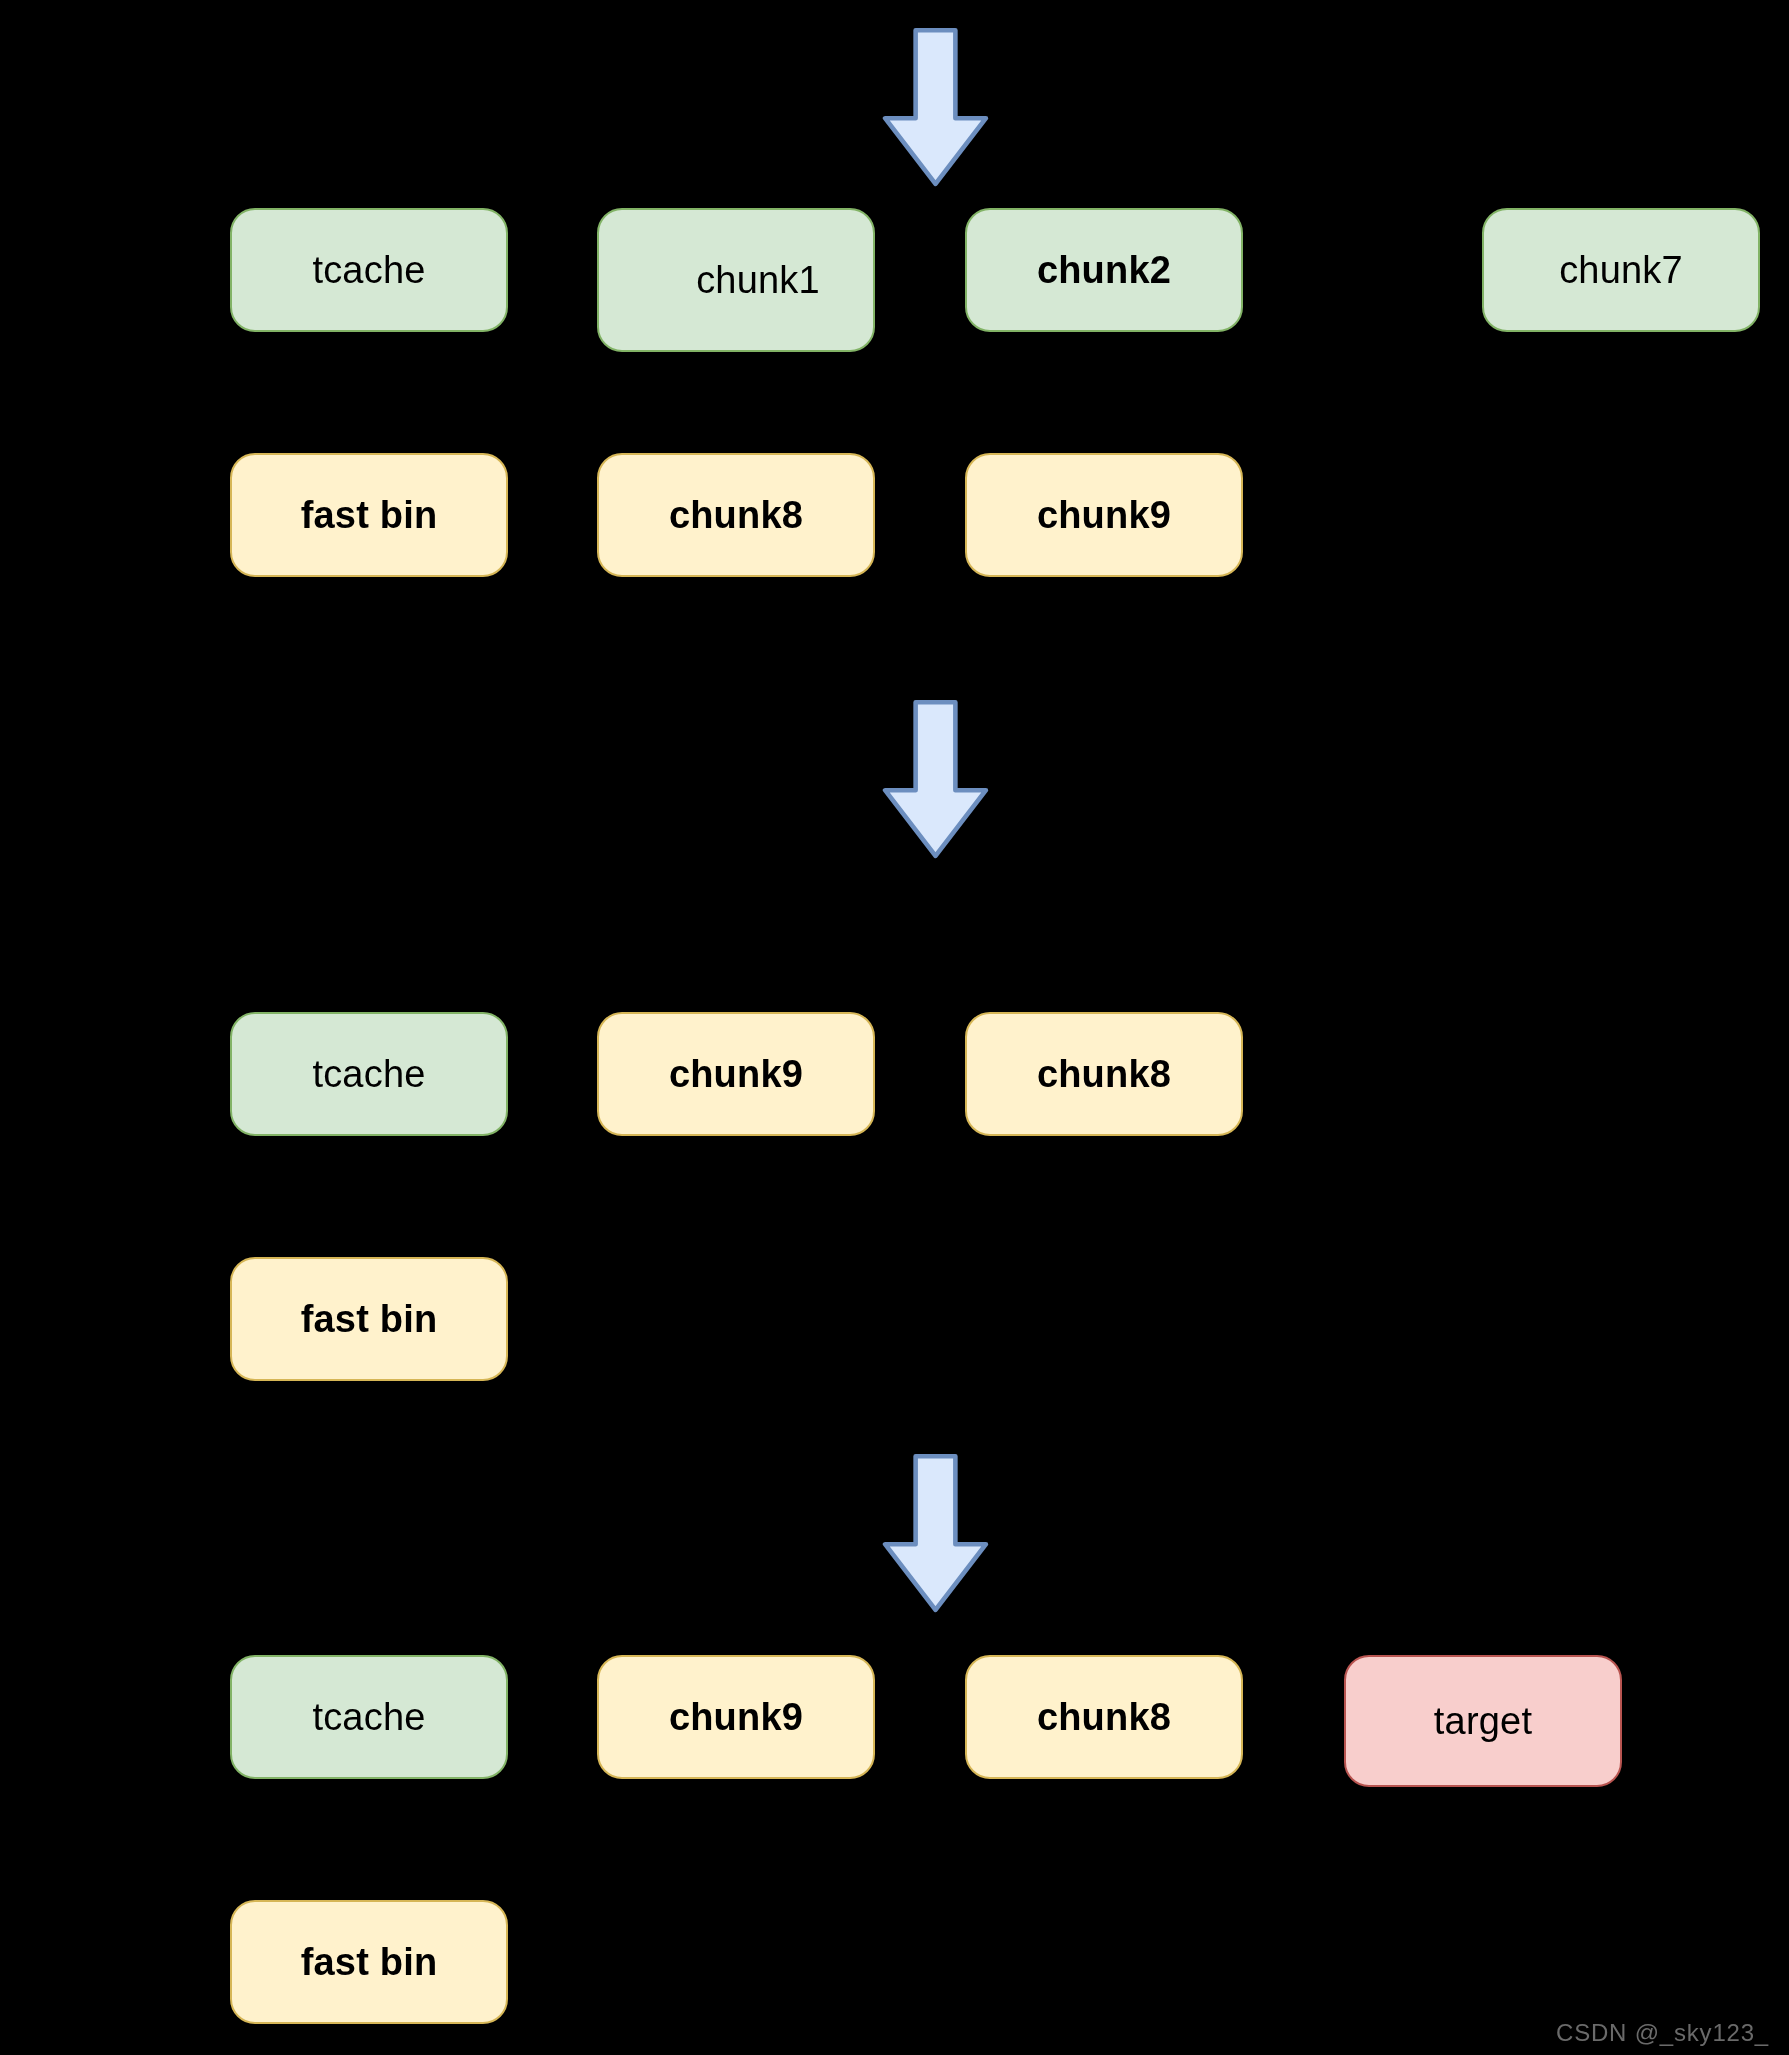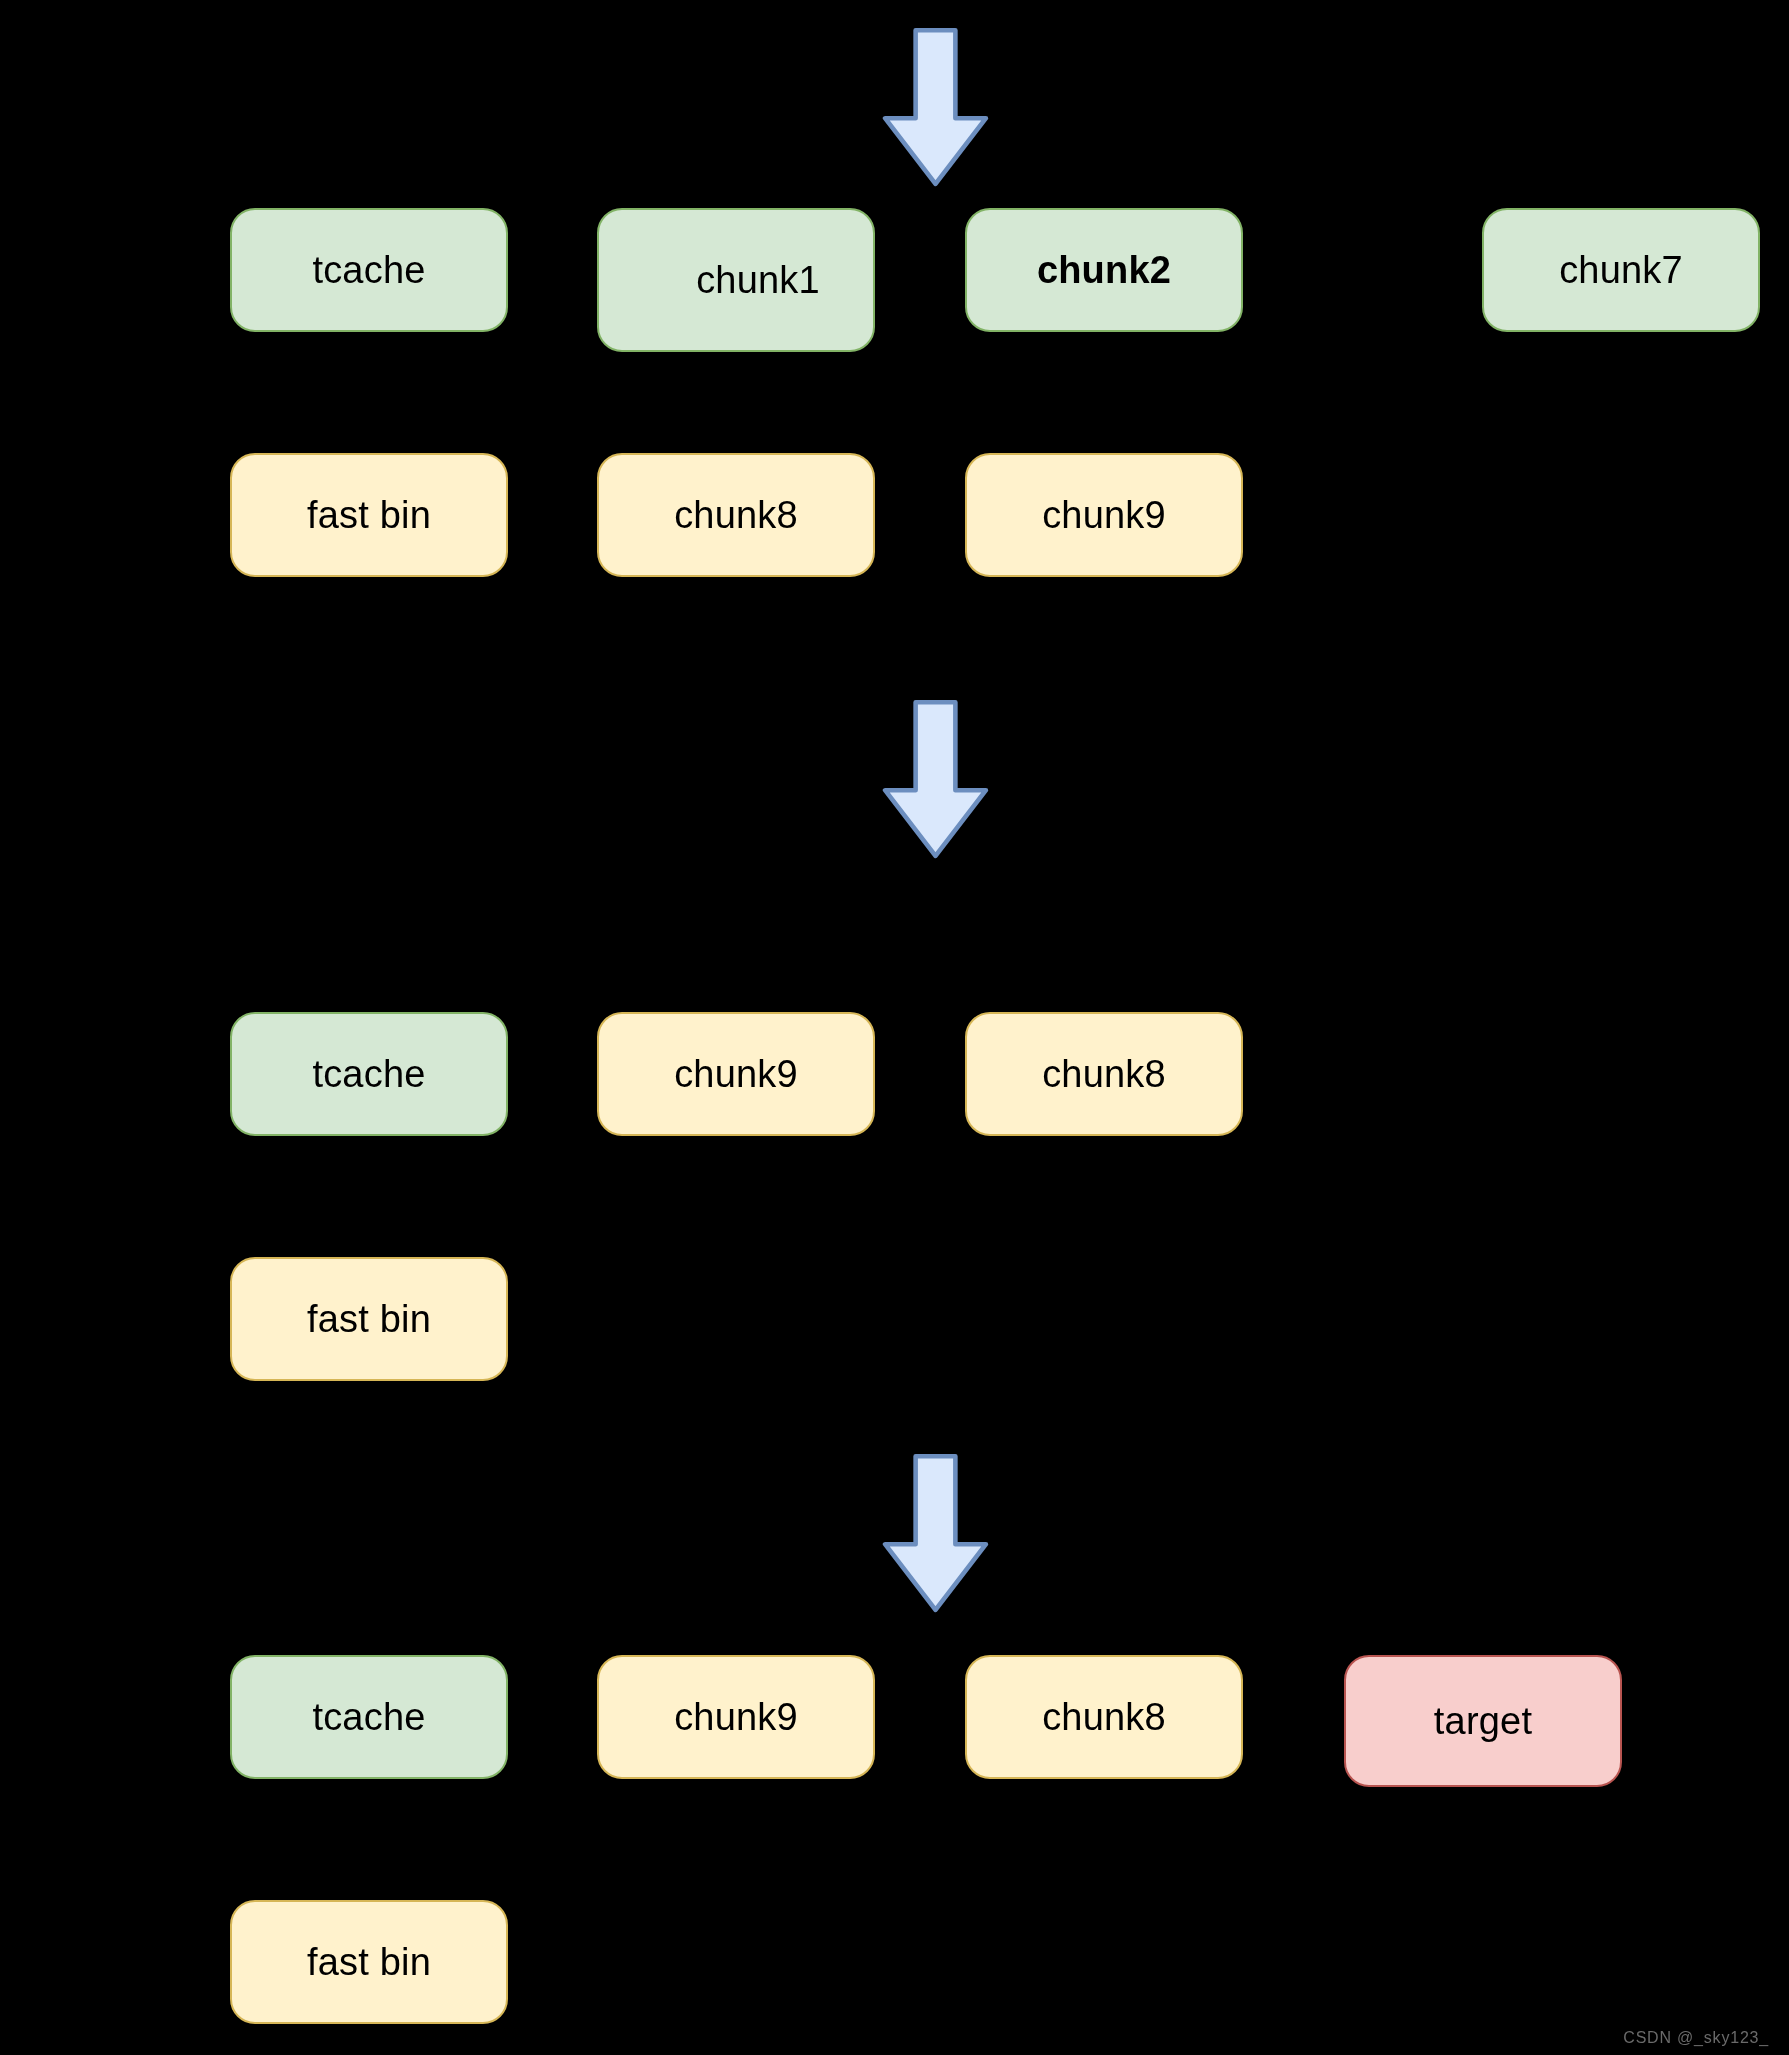--- a/index.html
+++ b/index.html
@@ -32,20 +32,21 @@
     white-space: nowrap;
     border-radius: 25px;
   }
   .node.green {
     background: #d5e8d4;
     border-color: #82b366;
   }
   .node.yellow {
     background: #fff2cc;
     border-color: #d6b656;
+    font-weight: bold;
   }
   .node.pink {
     background: #f8cecc;
     border-color: #b85450;
   }
   .arrow-wrap {
     position: absolute;
   }
   .arrow-wrap svg {
     display: block;
@@ -61,21 +62,21 @@
     right: -1.5px;
     top: 50%;
     transform: translateY(-50%);
     border-left: 10.7px solid #000000;
     border-top: 6.9px solid transparent;
     border-bottom: 6.9px solid transparent;
   }
   .watermark {
     position: absolute;
     color: #6a6a6a;
-    font-size: 16px;
+    font-size: 24px;
     letter-spacing: 0.8px;
     white-space: nowrap;
   }
 </style>
 </head>
 <body>
 
 <div id="canvas">
 
   <div class="arrow-wrap" style="left:882px; top:27.6px; width:107px; height:159px;">

